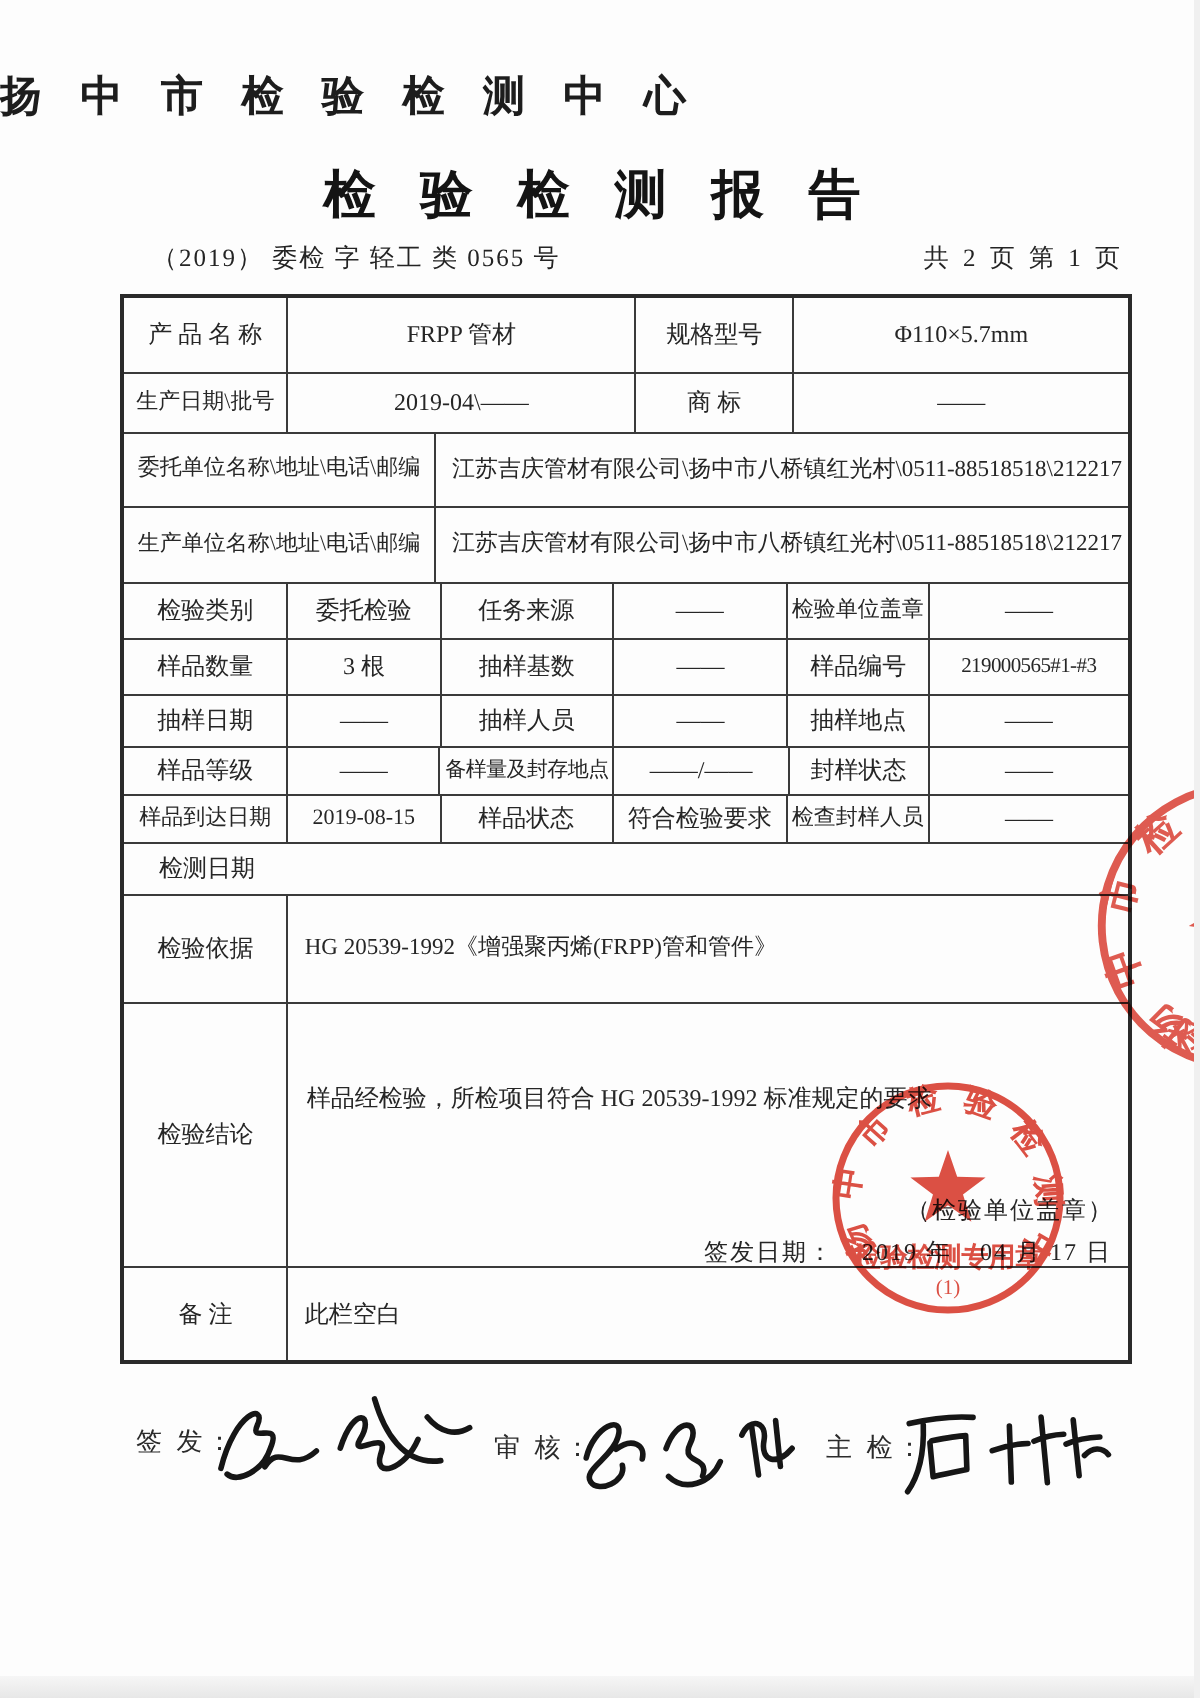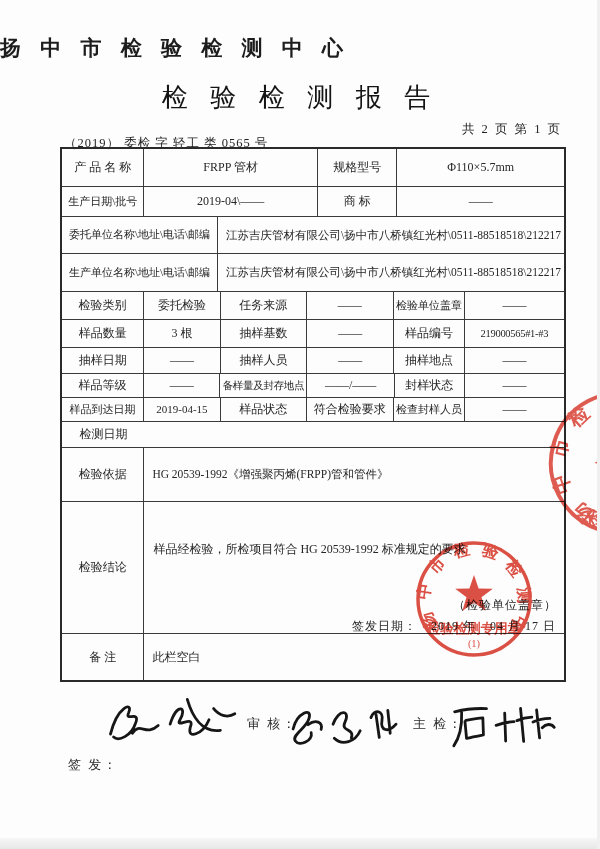--- a/index.html
+++ b/index.html
@@ -9,23 +9,23 @@
     background:#fdfdfd; color:#242424;
     font-family:"Liberation Serif","DejaVu Serif",serif;
   }
   
   .org-title {
     position:absolute; top:34px; left:0; width:100%; 
     font-size:21px; font-weight:bold; letter-spacing:7px; color:#1d1d1d;
   }
   .report-title {
     position:absolute; top:80px; left:0; width:100%; text-align:center;
-    font-size:26px; font-weight:normal; letter-spacing:8px; color:#141414;
-  }
-  .report-no { position:absolute; top:121px; left:64px; font-size:12.5px; letter-spacing:1px;margin-top:14px; }
+    font-size:26px; font-weight:bold; letter-spacing:8px; color:#141414;
+  }
+  .report-no { position:absolute; top:121px; left:76px; font-size:12.5px; letter-spacing:1px; }
   .page-info { position:absolute; top:121px; right:38px; font-size:12.5px; letter-spacing:2px; }
 
   
   .doc-table {
     position:absolute; left:60px; top:147px; width:506px;
     border:2.5px solid #2a2a2a; background:transparent;
   }
   .row { display:flex; border-bottom:1px solid #3a3a3a; }
   .row:last-child { border-bottom:none; }
   .cell {
@@ -61,21 +61,21 @@
 
   
   .stamp1 { position:absolute; left:412px; top:537px; width:124px; height:124px;
             mix-blend-mode:multiply; opacity:.88; pointer-events:none; }
   .stamp2 { position:absolute; left:542px; top:384px; width:158px; height:158px;
             mix-blend-mode:multiply; opacity:.82; pointer-events:none;
             transform:rotate(-28deg); }
 
   
   .sig-label { position:absolute; font-size:13px; color:#2b2b2b; letter-spacing:2px; }
-  .lbl-issue  { left:68px;  top:756px; }
+  .lbl-issue  { left:68px;  top:712px; }
   .lbl-review { left:247px; top:715px; }
   .lbl-chief  { left:413px; top:715px; }
   .sig { position:absolute; pointer-events:none; }
   .sig-1 { left:102px; top:690px; width:140px; height:60px; transform:rotate(-2deg); }
   .sig-2 { left:283px; top:694px; width:130px; height:56px; transform:rotate(-1deg); }
   .sig-3 { left:447px; top:696px; width:118px; height:52px; transform:rotate(-2deg); }
   .sig path { fill:none; stroke:#161616; stroke-width:2.8; stroke-linecap:round; stroke-linejoin:round; }
 
   
   .scan-bottom { position:absolute; left:0; bottom:0; width:100%; height:11px;
@@ -149,21 +149,21 @@
       <div class="cell c6a">样品等级</div>
       <div class="cell c6b">——</div>
       <div class="cell c6c xs">备样量及封存地点</div>
       <div class="cell c6d">——/——</div>
       <div class="cell c6e">封样状态</div>
       <div class="cell c6f">——</div>
     </div>
 
     <div class="row h24">
       <div class="cell c6a sm">样品到达日期</div>
-      <div class="cell c6b sm">2019-04-15</div>
+      <div class="cell c6b sm">2019-08-15</div>
       <div class="cell c6c">样品状态</div>
       <div class="cell c6d">符合检验要求</div>
       <div class="cell c6e sm">检查封样人员</div>
       <div class="cell c6f">——</div>
     </div>
 
     <div class="row h26">
       <div class="cell cna">检测日期</div>
     </div>
 

